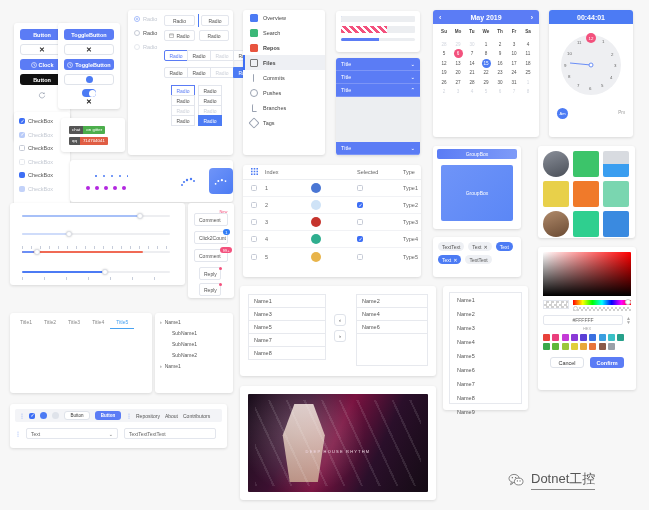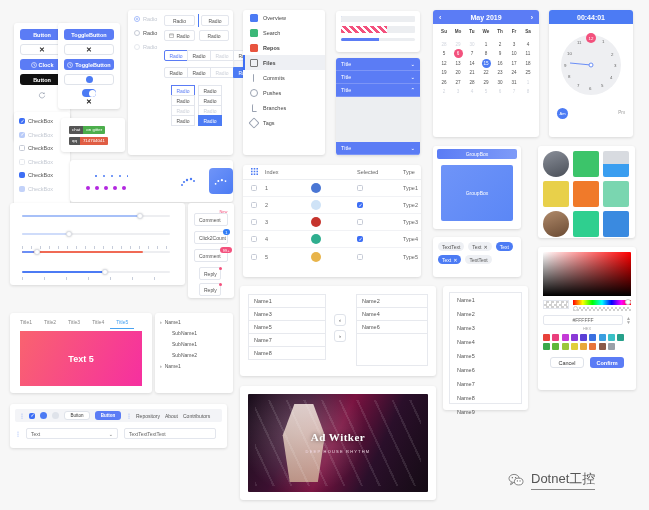--- a/index.html
+++ b/index.html
@@ -622,24 +622,20 @@
 </div>
 
 <div class="card" style="left:10px;top:313px;width:142px;height:80px;">
   <div class="row" style="padding:3px 4px 0 4px;">
     <span class="tab">Title1</span>
     <span class="tab">Title2</span>
     <span class="tab">Title3</span>
     <span class="tab">Title4</span>
     <span class="tab active">Title5</span>
   </div>
-  <div style="position:absolute;left:10px;top:18px;width:122px;height:55px;
-              background:linear-gradient(115deg,#f9636f,#f62fa0);display:flex;align-items:center;justify-content:center;">
-    <span style="color:#fff;font-size:9px;font-weight:bold;">Text 5</span>
-  </div>
 </div>
 
 <div class="card" style="left:155px;top:313px;width:78px;height:80px;padding:6px 5px;">
   <div class="row" style="font-size:5px;color:#555;margin-bottom:5px;align-items:center;gap:3px;">
     <span>›</span>
     <span>Name1</span>
   </div>
   <div style="font-size:5px;color:#555;margin-bottom:5px;padding-left:12px;">SubName1</div>
   <div style="font-size:5px;color:#555;margin-bottom:5px;padding-left:12px;">SubName1</div>
   <div style="font-size:5px;color:#555;margin-bottom:5px;padding-left:12px;">SubName2</div>
@@ -752,22 +748,20 @@
 
 <div class="card" style="left:240px;top:386px;width:196px;height:114px;padding:8px;">
   <div style="width:100%;height:100%;background:
         radial-gradient(circle at 30% 40%, rgba(255,255,255,0.25), transparent 45%),
         linear-gradient(115deg,#1a0f1c 0%,#3b1030 28%,#7a1240 48%,#2a0f2a 70%,#140b14 100%);
         position:relative;overflow:hidden;border-radius:1px;">
     <div style="position:absolute;left:18%;top:10%;width:26%;height:80%;background:linear-gradient(#f6e9e2,#caa892);opacity:.85;
                 clip-path:polygon(30% 0,70% 0,95% 40%,80% 100%,20% 100%,5% 40%);"></div>
     <div style="position:absolute;left:4%;top:6%;width:92%;height:88%;
                 background:repeating-linear-gradient(65deg, rgba(255,255,255,0.10) 0 2px, transparent 2px 16px);"></div>
-    <div style="position:absolute;left:0;right:0;top:38%;text-align:center;color:#fff;font-size:11px;font-weight:bold;
-                font-family:'Liberation Serif',serif;letter-spacing:0.5px;text-shadow:0 0 4px rgba(0,0,0,.6);">Ad Witker</div>
     <div style="position:absolute;left:0;right:0;top:56%;text-align:center;color:#f0d8e4;font-size:4px;letter-spacing:1.2px;">DEEP HOUSE RHYTHM</div>
   </div>
 </div>
 
 <div class="watermark" style="left:508px;top:470px;">
   <svg width="16" height="14" viewBox="0 0 20 18">
     <ellipse cx="7.5" cy="7" rx="6.5" ry="5.2" fill="none" stroke="#666" stroke-width="1"></ellipse>
     <path d="M4 12 L3 15 L6.2 13.2" fill="none" stroke="#666" stroke-width="1"></path>
     <ellipse cx="13.5" cy="11" rx="5.5" ry="4.4" fill="#fff" stroke="#666" stroke-width="1"></ellipse>
     <circle cx="5.3" cy="6" r="0.9" fill="#666"></circle>

